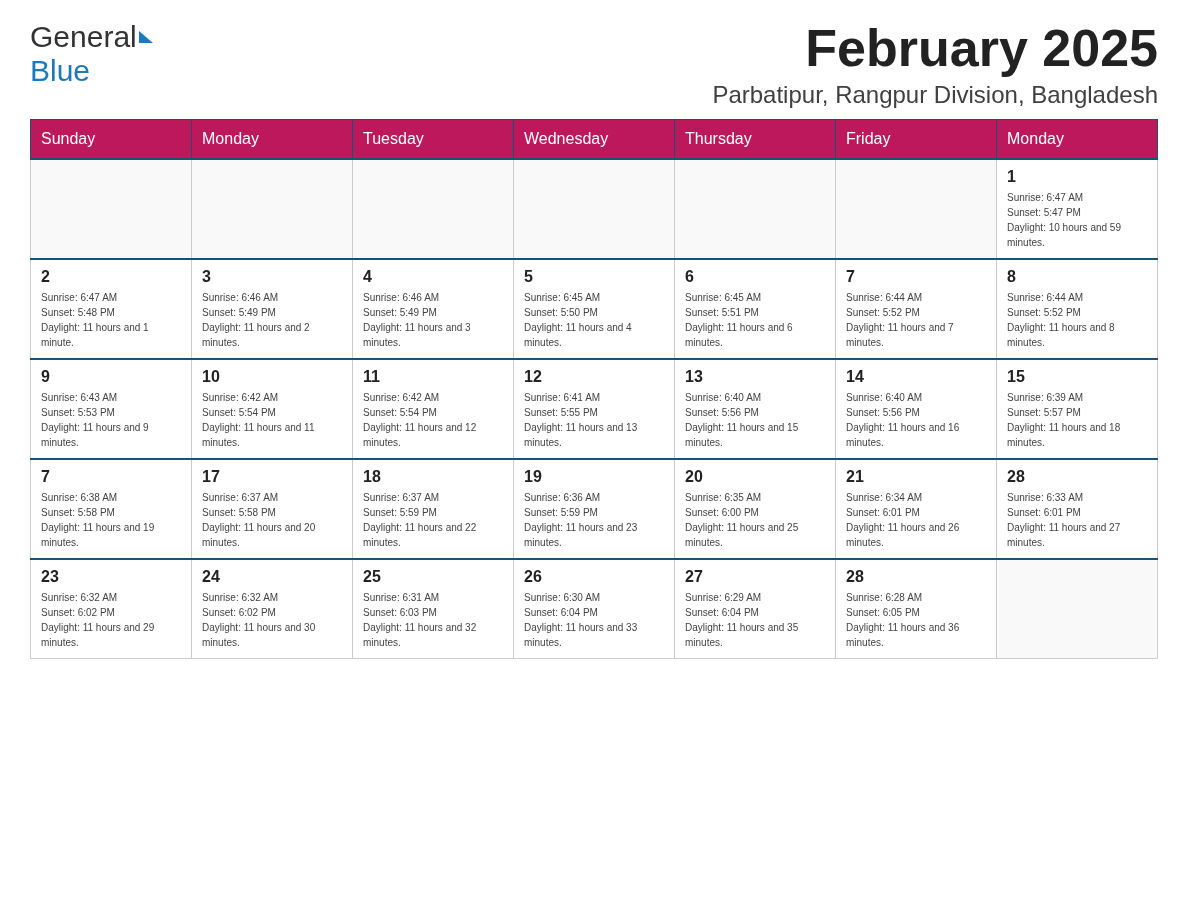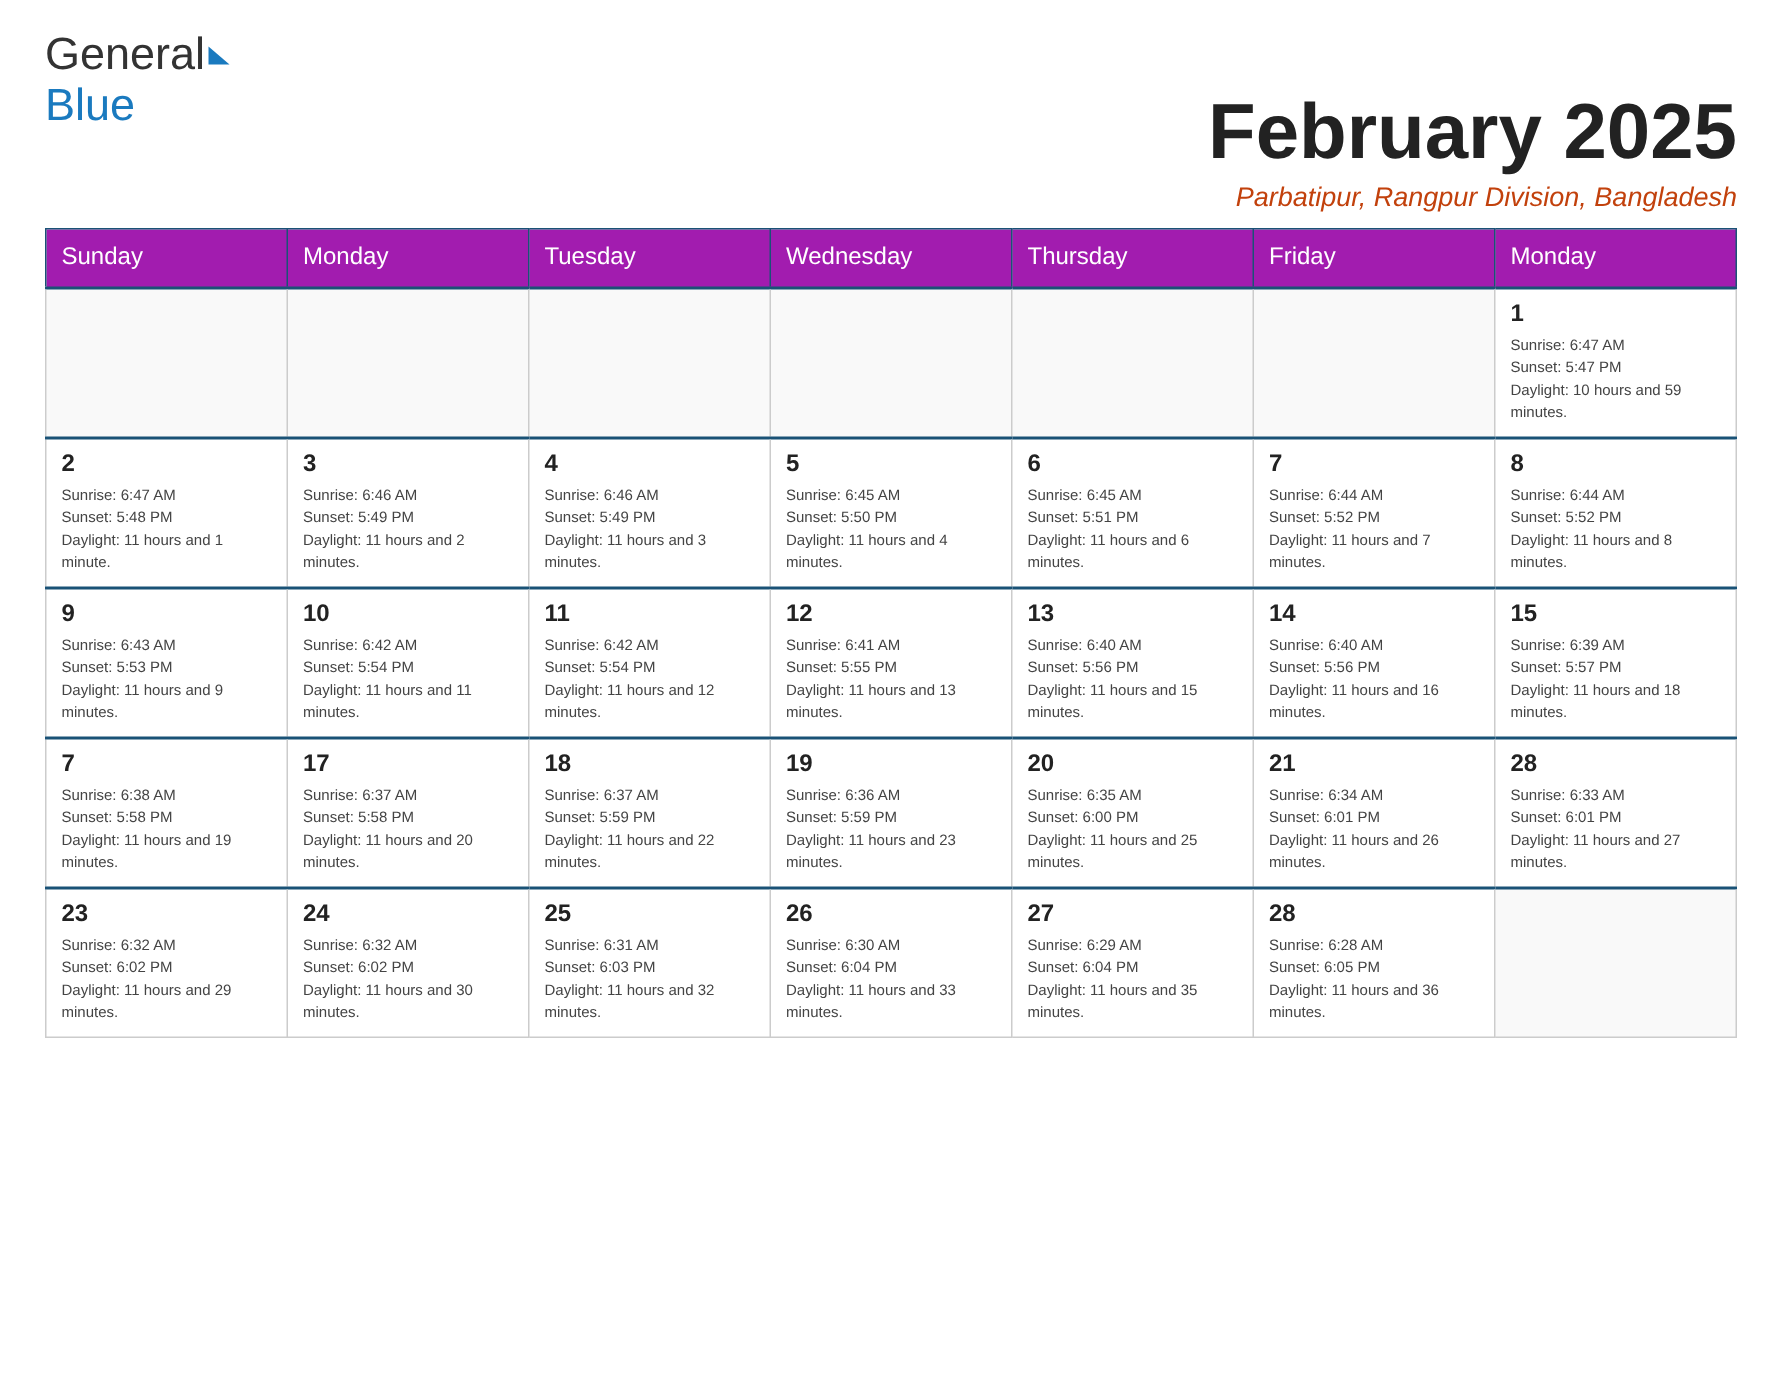--- a/index.html
+++ b/index.html
@@ -22,35 +22,33 @@
       align-items: flex-start;
     }
     .title-block {
       text-align: right;
     }
     .main-title {
       font-size: 52px;
       font-weight: bold;
       color: #222;
       line-height: 1.1;
-      margin-top: 40px;
     }
     .subtitle {
-      font-size: 18px;
-      color: #c2410c;
+      font-size: 24px;
+      color: #404040;
       margin-top: 4px;
-      font-style: italic;
     }
     .calendar {
       width: 100%;
       border-collapse: collapse;
       margin-top: 10px;
     }
     .calendar thead tr th {
-      background-color: #a21caf;
+      background-color: #be185d;
       color: #fff;
       font-size: 16px;
       font-weight: normal;
       padding: 10px 10px;
       text-align: left;
       border: 1px solid #1a5276;
     }
     .calendar tbody tr td {
       vertical-align: top;
       padding: 8px 10px;

